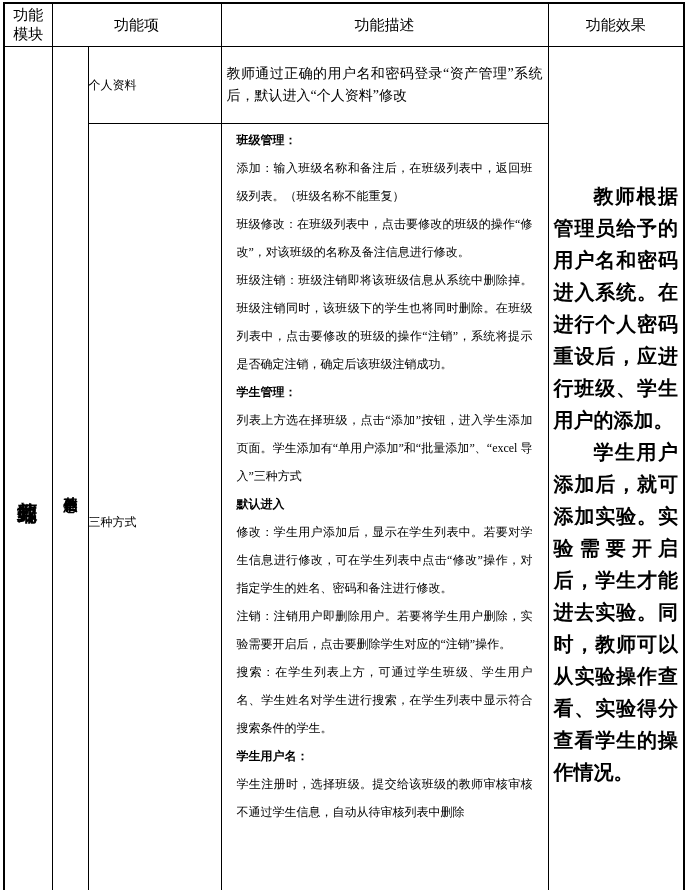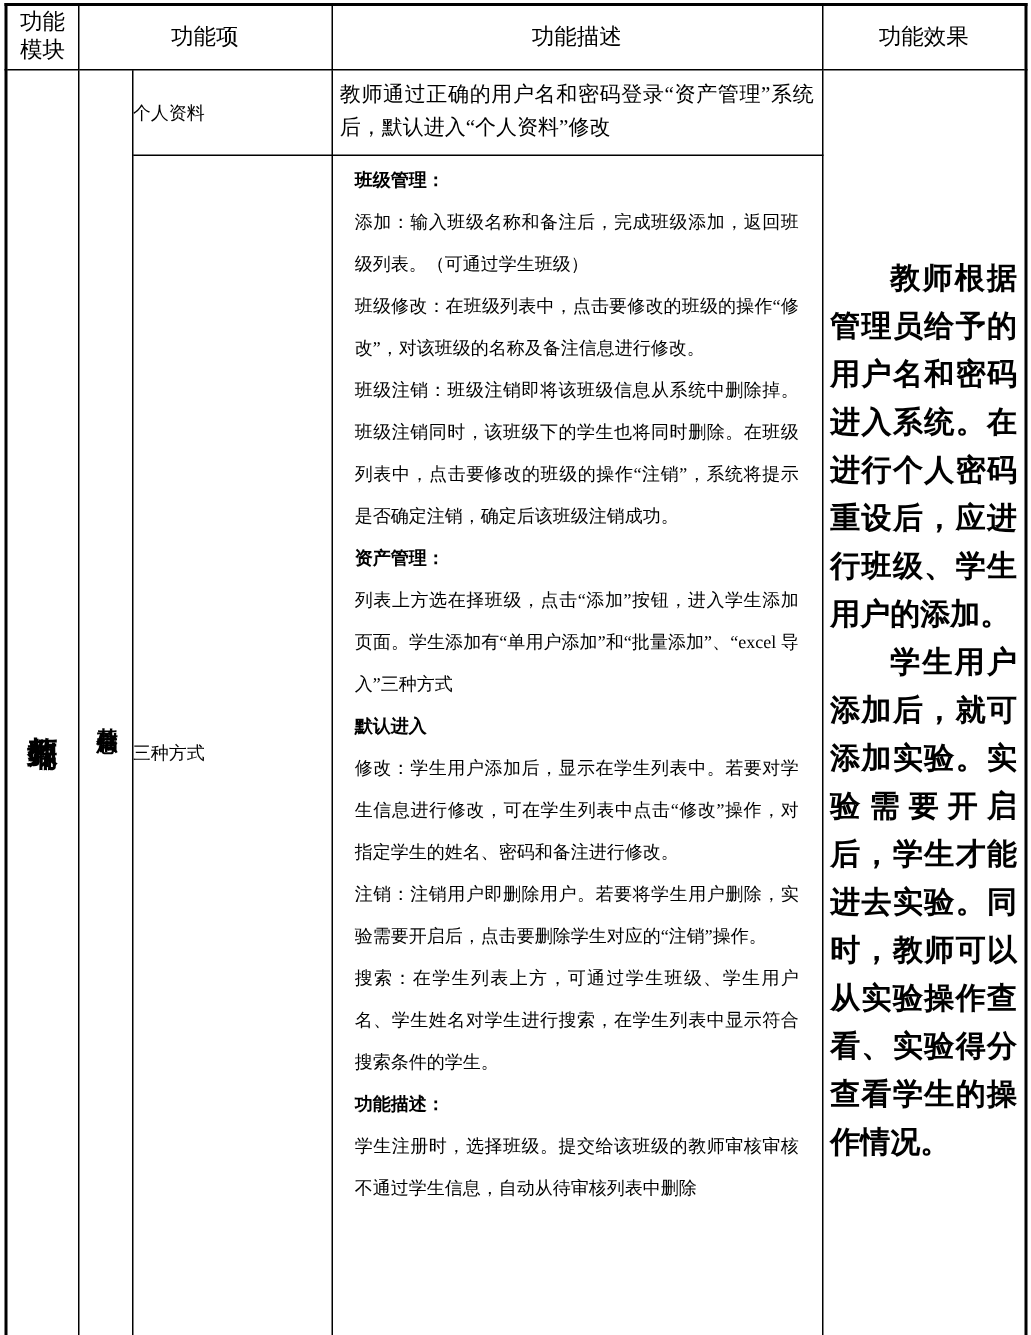--- a/index.html
+++ b/index.html
@@ -47,21 +47,21 @@
   .group-label  { font-weight: bold; font-size: 14px; }
 
   
   td.item { text-align: left; font-size: 12px; font-family: Liberation Serif, serif; }
 
   
   td.desc-first {
     vertical-align: top;
     font-size: 14px;
     line-height: 22px;
-    padding: 6px 5px;
+    padding: 16px 5px;
     text-align: justify;
   }
   td.desc-main {
     vertical-align: top;
     font-size: 12px;
     padding: 2px 15px;
   }
   td.desc-main p {
     margin: 0;
     line-height: 28px;
@@ -130,28 +130,28 @@
             <p>学生用户添加后，就可添加实验。实验需要开启后，学生才能进去实验。同时，教师可以从实验操作查看、实验得分查看学生的操作情况。</p>
           </td>
     </tr>
 
     <tr style="height:798px">
       <td class="item">
         <span>三种方式</span>
       </td>
       <td class="desc-main">
             <p class="bold">班级管理：</p>
-            <p>添加：输入班级名称和备注后，完成班级添加，返回班级列表。（可通过学生班级）</p>
+            <p>添加：输入班级名称和备注后，在班级列表中，返回班级列表。（班级名称不能重复）</p>
             <p>班级修改：在班级列表中，点击要修改的班级的操作“修改”，对该班级的名称及备注信息进行修改。</p>
             <p>班级注销：班级注销即将该班级信息从系统中删除掉。班级注销同时，该班级下的学生也将同时删除。在班级列表中，点击要修改的班级的操作“注销”，系统将提示是否确定注销，确定后该班级注销成功。</p>
-            <p class="bold">资产管理：</p>
+            <p class="bold">学生管理：</p>
             <p>列表上方选在择班级，点击“添加”按钮，进入学生添加页面。学生添加有“单用户添加”和“批量添加”、“excel 导入”三种方式</p>
             <p class="bold">默认进入</p>
             <p>修改：学生用户添加后，显示在学生列表中。若要对学生信息进行修改，可在学生列表中点击“修改”操作，对指定学生的姓名、密码和备注进行修改。</p>
             <p>注销：注销用户即删除用户。若要将学生用户删除，实验需要开启后，点击要删除学生对应的“注销”操作。</p>
             <p>搜索：在学生列表上方，可通过学生班级、学生用户名、学生姓名对学生进行搜索，在学生列表中显示符合搜索条件的学生。</p>
-            <p class="bold">功能描述：</p>
+            <p class="bold">学生用户名：</p>
             <p>学生注册时，选择班级。提交给该班级的教师审核审核不通过学生信息，自动从待审核列表中删除</p>
           </td>
     </tr>
   </tbody>
     </table>
 </div>
 
 </body></html>

